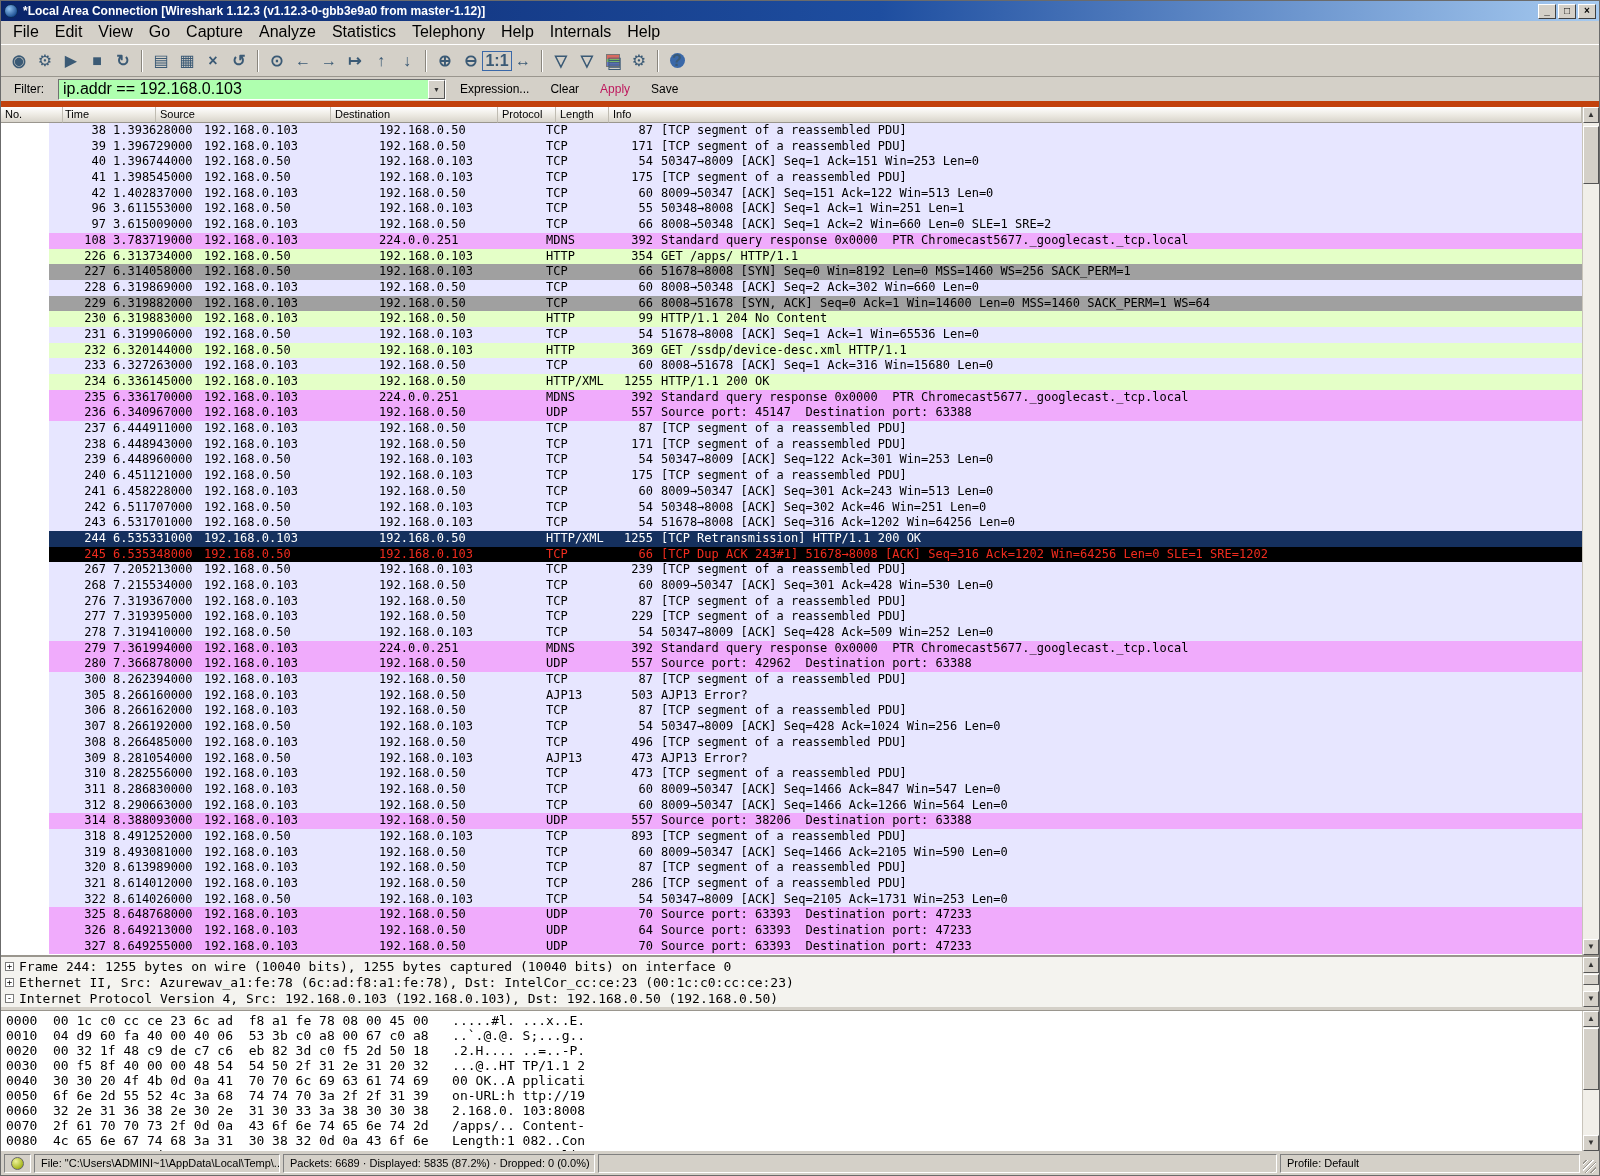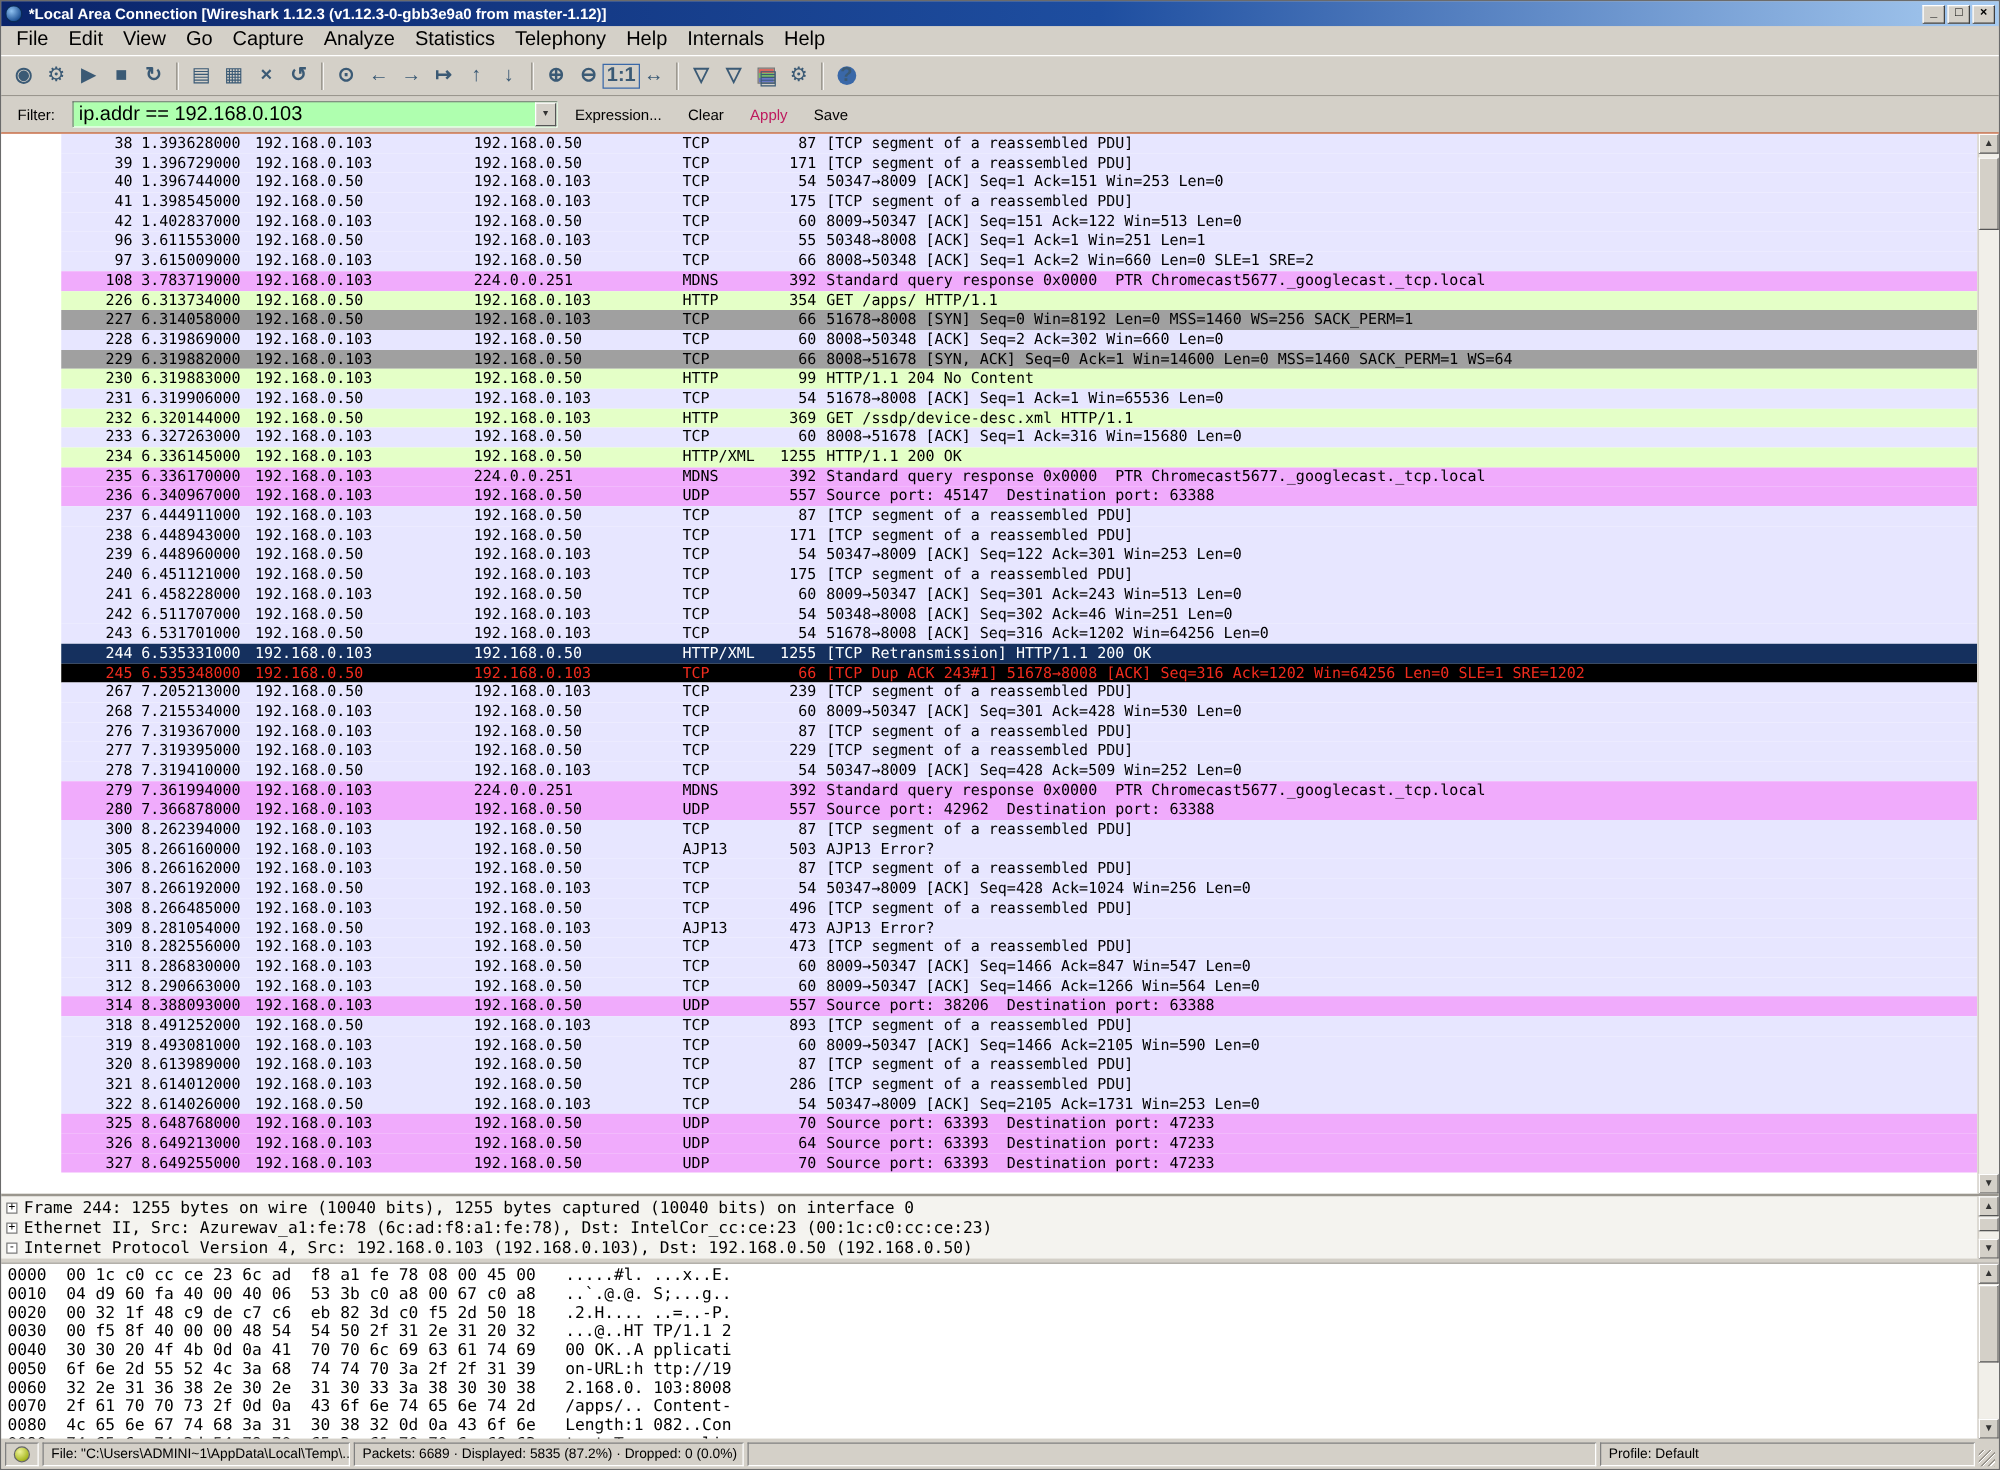--- a/index.html
+++ b/index.html
@@ -29,21 +29,21 @@
   [data-name="save-file-icon"] { color:#3a68a8; }
   [data-name="close-file-icon"] { color:#555555; font-weight:bold; font-size:17px; }
   [data-name="go-back-icon"],[data-name="go-forward-icon"] { color:#c09020; font-weight:bold; font-size:18px; }
   [data-name="go-to-top-icon"],[data-name="go-to-bottom-icon"],[data-name="zoom-in-icon"],[data-name="zoom-out-icon"],[data-name="resize-columns-icon"],[data-name="display-filter-icon"],[data-name="find-packet-icon"],[data-name="interfaces-icon"] { color:#3a68a8; font-weight:bold; }
   [data-name="zoom-100-icon"] { font-size:9px; font-weight:bold; color:#3a68a8; border:1px solid #3a68a8; padding:1px 2px; }
   [data-name="coloring-rules-icon"] { width:14px; height:13px; background:linear-gradient(#d86a60 0 33%,#78b868 33% 66%,#6878c8 66% 100%); color:transparent; border:1px solid #777; }
   [data-name="preferences-icon"] { color:#666666; }
   [data-name="help-icon"] { background:#3a68a8; color:#fff; border-radius:50%; width:15px; height:15px; line-height:15px; font-size:11px; text-align:center; font-weight:bold; }
 
   
-  .filterbar { height:30px; flex:0 0 30px; display:flex; align-items:center; gap:7px; padding:0 6px; background:#d4d0c8; border-bottom:1px solid #c2410c; font-size:12px; }
+  .filterbar { height:30px; flex:0 0 30px; display:flex; align-items:center; gap:7px; padding:0 6px; background:#d4d0c8; border-bottom:6px solid #c2410c; font-size:12px; }
   .filter-combo { display:flex; width:388px; height:21px; border:1px solid #707070; border-bottom-color:#fff; border-right-color:#fff; background:#afffaf; }
   .filter-input { flex:1; border:none; outline:none; background:#afffaf; font-family:"Liberation Sans",sans-serif; font-size:16px; padding:0 4px; }
   .filter-arrow-btn { width:17px; background:#d4d0c8; border:1px solid; border-color:#ffffff #555 #555 #ffffff; font-size:7px; line-height:17px; text-align:center; color:#333; }
   .flat-btn { padding:2px 7px; white-space:nowrap; }
   [data-name="apply-filter-button"] { color:#be185d; }
 
   
   .packet-area { height:848px; flex:0 0 848px; display:flex; background:#fff; overflow:hidden; }
   .packet-main { flex:1; display:flex; flex-direction:column; overflow:hidden; }
   .colheaders { height:16px; flex:0 0 16px; display:flex; font-size:11px; }
@@ -210,20 +210,29 @@
       <div class="filter-arrow-btn" data-name="filter-dropdown-button"><span data-name="chevron-down-icon">▼</span></div>
     </div>
     <div class="flat-btn" data-name="expression-button">Expression...</div>
     <div class="flat-btn" data-name="clear-filter-button">Clear</div>
     <div class="flat-btn" data-name="apply-filter-button">Apply</div>
     <div class="flat-btn" data-name="save-filter-button">Save</div>
   </div>
 
   <div class="packet-area" data-name="packet-list-pane">
     <div class="packet-main">
+      <div class="colheaders" data-name="column-headers">
+        <div class="colheader w-no" data-name="column-header-no">No.</div>
+        <div class="colheader w-time" data-name="column-header-time">Time</div>
+        <div class="colheader w-src" data-name="column-header-source">Source</div>
+        <div class="colheader w-dst" data-name="column-header-destination">Destination</div>
+        <div class="colheader w-proto" data-name="column-header-protocol">Protocol</div>
+        <div class="colheader w-len" data-name="column-header-length">Length</div>
+        <div class="colheader w-info" data-name="column-header-info">Info</div>
+      </div>
       <div class="packet-rows" data-name="packet-rows">
           <div class="prow c-t" data-name="packet-row"><div class="cl w-no" data-name="cell-no">38</div><div class="cl w-time" data-name="cell-time">1.393628000</div><div class="cl w-src" data-name="cell-src">192.168.0.103</div><div class="cl w-dst" data-name="cell-dst">192.168.0.50</div><div class="cl w-proto" data-name="cell-proto">TCP</div><div class="cl w-len" data-name="cell-len">87</div><div class="cl w-info" data-name="cell-info">[TCP segment of a reassembled PDU]</div></div>
           <div class="prow c-t" data-name="packet-row"><div class="cl w-no" data-name="cell-no">39</div><div class="cl w-time" data-name="cell-time">1.396729000</div><div class="cl w-src" data-name="cell-src">192.168.0.103</div><div class="cl w-dst" data-name="cell-dst">192.168.0.50</div><div class="cl w-proto" data-name="cell-proto">TCP</div><div class="cl w-len" data-name="cell-len">171</div><div class="cl w-info" data-name="cell-info">[TCP segment of a reassembled PDU]</div></div>
           <div class="prow c-t" data-name="packet-row"><div class="cl w-no" data-name="cell-no">40</div><div class="cl w-time" data-name="cell-time">1.396744000</div><div class="cl w-src" data-name="cell-src">192.168.0.50</div><div class="cl w-dst" data-name="cell-dst">192.168.0.103</div><div class="cl w-proto" data-name="cell-proto">TCP</div><div class="cl w-len" data-name="cell-len">54</div><div class="cl w-info" data-name="cell-info">50347→8009 [ACK] Seq=1 Ack=151 Win=253 Len=0</div></div>
           <div class="prow c-t" data-name="packet-row"><div class="cl w-no" data-name="cell-no">41</div><div class="cl w-time" data-name="cell-time">1.398545000</div><div class="cl w-src" data-name="cell-src">192.168.0.50</div><div class="cl w-dst" data-name="cell-dst">192.168.0.103</div><div class="cl w-proto" data-name="cell-proto">TCP</div><div class="cl w-len" data-name="cell-len">175</div><div class="cl w-info" data-name="cell-info">[TCP segment of a reassembled PDU]</div></div>
           <div class="prow c-t" data-name="packet-row"><div class="cl w-no" data-name="cell-no">42</div><div class="cl w-time" data-name="cell-time">1.402837000</div><div class="cl w-src" data-name="cell-src">192.168.0.103</div><div class="cl w-dst" data-name="cell-dst">192.168.0.50</div><div class="cl w-proto" data-name="cell-proto">TCP</div><div class="cl w-len" data-name="cell-len">60</div><div class="cl w-info" data-name="cell-info">8009→50347 [ACK] Seq=151 Ack=122 Win=513 Len=0</div></div>
           <div class="prow c-t" data-name="packet-row"><div class="cl w-no" data-name="cell-no">96</div><div class="cl w-time" data-name="cell-time">3.611553000</div><div class="cl w-src" data-name="cell-src">192.168.0.50</div><div class="cl w-dst" data-name="cell-dst">192.168.0.103</div><div class="cl w-proto" data-name="cell-proto">TCP</div><div class="cl w-len" data-name="cell-len">55</div><div class="cl w-info" data-name="cell-info">50348→8008 [ACK] Seq=1 Ack=1 Win=251 Len=1</div></div>
           <div class="prow c-t" data-name="packet-row"><div class="cl w-no" data-name="cell-no">97</div><div class="cl w-time" data-name="cell-time">3.615009000</div><div class="cl w-src" data-name="cell-src">192.168.0.103</div><div class="cl w-dst" data-name="cell-dst">192.168.0.50</div><div class="cl w-proto" data-name="cell-proto">TCP</div><div class="cl w-len" data-name="cell-len">66</div><div class="cl w-info" data-name="cell-info">8008→50348 [ACK] Seq=1 Ack=2 Win=660 Len=0 SLE=1 SRE=2</div></div>
           <div class="prow c-u" data-name="packet-row"><div class="cl w-no" data-name="cell-no">108</div><div class="cl w-time" data-name="cell-time">3.783719000</div><div class="cl w-src" data-name="cell-src">192.168.0.103</div><div class="cl w-dst" data-name="cell-dst">224.0.0.251</div><div class="cl w-proto" data-name="cell-proto">MDNS</div><div class="cl w-len" data-name="cell-len">392</div><div class="cl w-info" data-name="cell-info">Standard query response 0x0000  PTR Chromecast5677._googlecast._tcp.local</div></div>
           <div class="prow c-h" data-name="packet-row"><div class="cl w-no" data-name="cell-no">226</div><div class="cl w-time" data-name="cell-time">6.313734000</div><div class="cl w-src" data-name="cell-src">192.168.0.50</div><div class="cl w-dst" data-name="cell-dst">192.168.0.103</div><div class="cl w-proto" data-name="cell-proto">HTTP</div><div class="cl w-len" data-name="cell-len">354</div><div class="cl w-info" data-name="cell-info">GET /apps/ HTTP/1.1</div></div>

